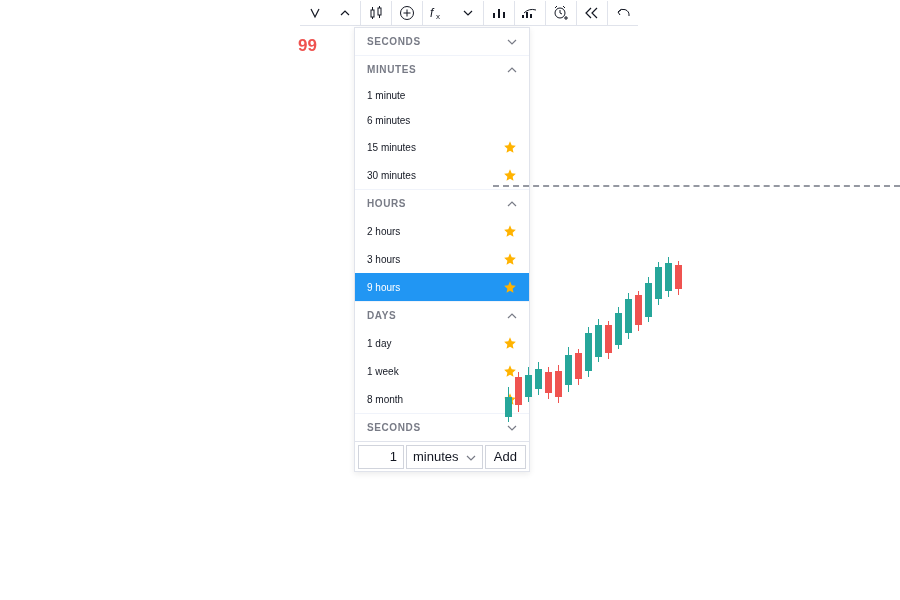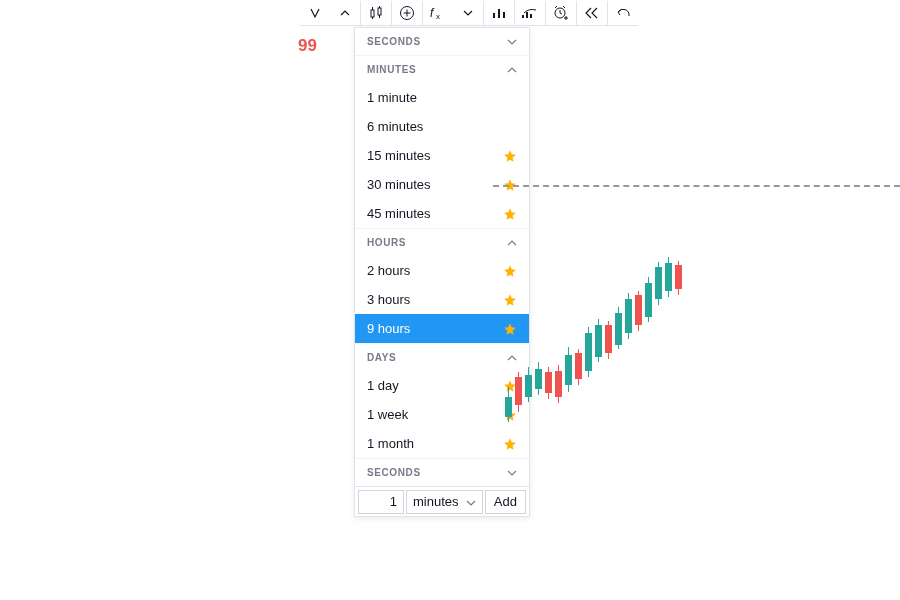--- a/index.html
+++ b/index.html
@@ -35,21 +35,21 @@
   }
   .section-header {
     display: flex; align-items: center; justify-content: space-between;
     padding: 8px 12px; color: #787b86; font-size: 10px; letter-spacing: .6px;
     font-weight: 600; cursor: pointer; border-top: 1px solid #f0f3fa;
   }
   .section-header:first-child { border-top: none; }
   .section-header .chev { color: #787b86; }
   .item {
     display: flex; align-items: center; justify-content: space-between;
-    padding: 7px 12px; font-size: 13px; color: #131722; cursor: pointer;
+    padding: 7px 12px; font-size: 10px; color: #131722; cursor: pointer;
   }
   .item.selected { background: #2196f3; color: #fff; }
   .star { width: 14px; height: 14px; color: #ffb300; }
   .item.selected .star { color: #ffb300; }
   .add-row {
     display: flex; align-items: center; height: 30px;
     border-top: 1px solid #e0e3eb; background: #fff;
   }
   .add-input {
     width: 46px; height: 24px; margin-left: 3px; border: 1px solid #d1d4dc;
@@ -205,28 +205,20 @@
         </span>
       </div>
       <div class="item">
         <span>30 minutes</span>
         <span class="star">
           <svg width="14" height="14" viewBox="0 0 24 24">
             <path fill="currentColor" d="M12 2l2.9 6.9L22 10l-5.5 4.8L18 22l-6-3.5L6 22l1.5-7.2L2 10l7.1-1.1z"></path>
           </svg>
         </span>
       </div>
-      <div class="item">
-        <span>45 minutes</span>
-        <span class="star">
-          <svg width="14" height="14" viewBox="0 0 24 24">
-            <path fill="currentColor" d="M12 2l2.9 6.9L22 10l-5.5 4.8L18 22l-6-3.5L6 22l1.5-7.2L2 10l7.1-1.1z"></path>
-          </svg>
-        </span>
-      </div>
       <div class="section-header">
         <span>HOURS</span>
         <span class="chev">
           <svg width="10" height="6" viewBox="0 0 10 6">
             <path d="M1 5 L5 1 L9 5" stroke="#787b86" stroke-width="1.2" fill="none"></path>
           </svg>
         </span>
       </div>
       <div class="item">
         <span>2 hours</span>
@@ -270,21 +262,21 @@
       </div>
       <div class="item">
         <span>1 week</span>
         <span class="star">
           <svg width="14" height="14" viewBox="0 0 24 24">
             <path fill="currentColor" d="M12 2l2.9 6.9L22 10l-5.5 4.8L18 22l-6-3.5L6 22l1.5-7.2L2 10l7.1-1.1z"></path>
           </svg>
         </span>
       </div>
       <div class="item">
-        <span>1 month</span>
+        <span>8 month</span>
         <span class="star">
           <svg width="14" height="14" viewBox="0 0 24 24">
             <path fill="currentColor" d="M12 2l2.9 6.9L22 10l-5.5 4.8L18 22l-6-3.5L6 22l1.5-7.2L2 10l7.1-1.1z"></path>
           </svg>
         </span>
       </div>
       <div class="section-header">
         <span>SECONDS</span>
         <span class="chev">
           <svg width="10" height="6" viewBox="0 0 10 6">

